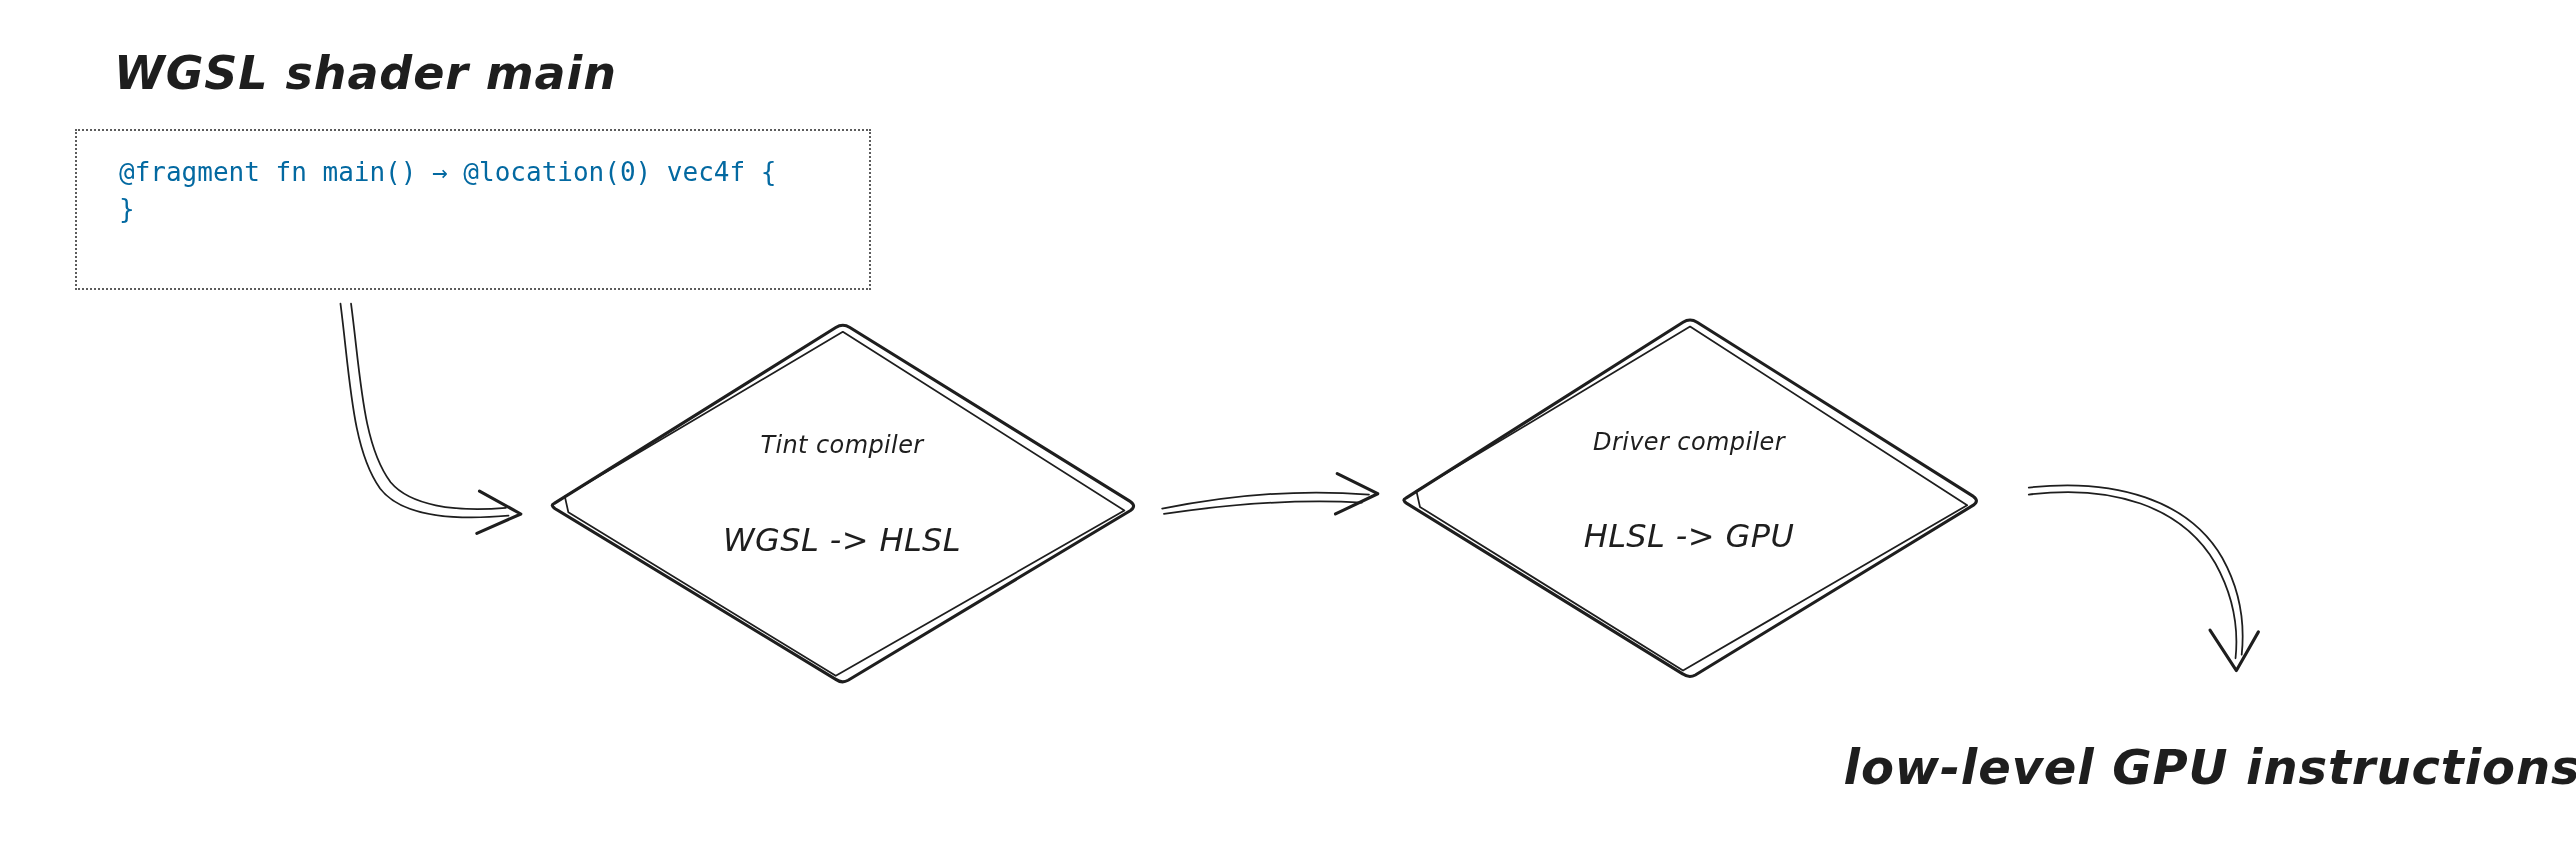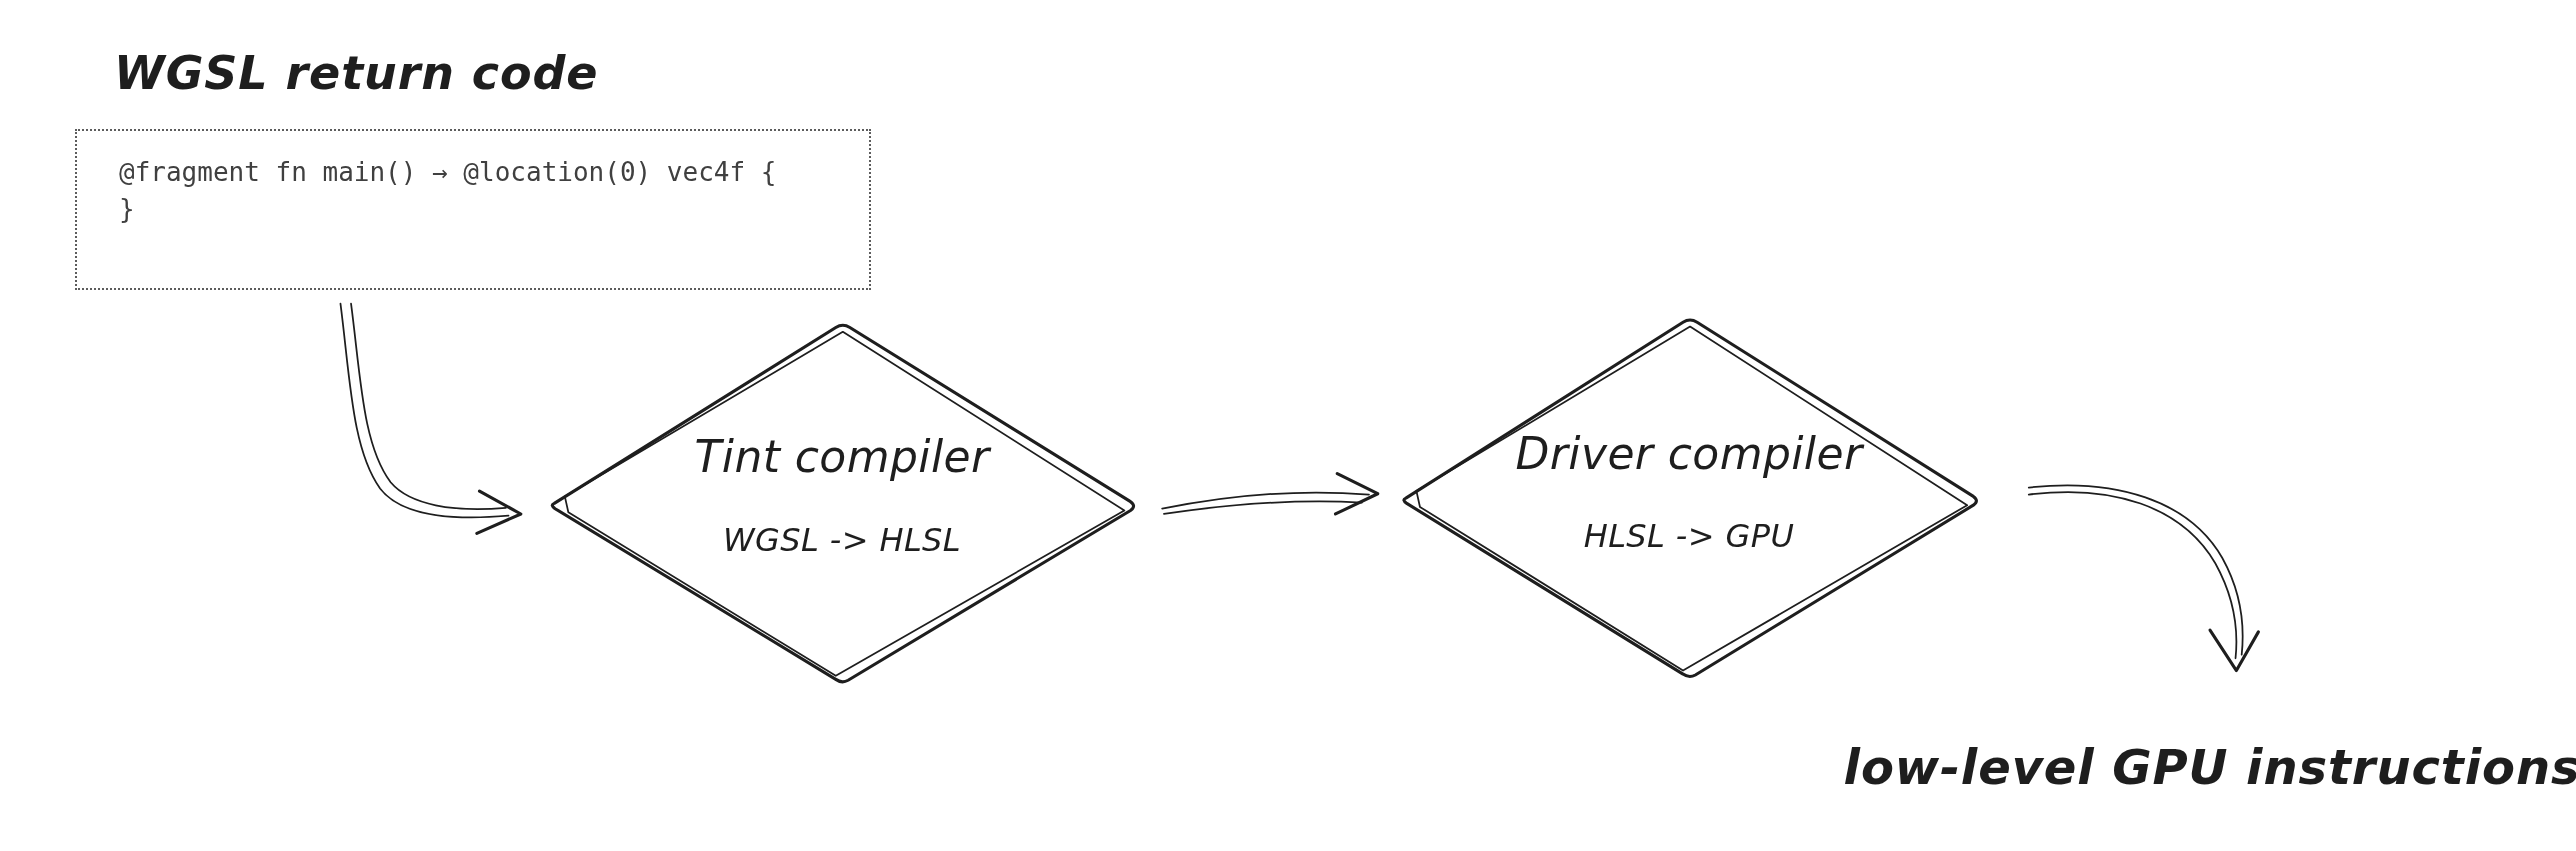--- a/index.html
+++ b/index.html
@@ -36,39 +36,39 @@
     border: 2.6px dotted #5c5c5c;
     box-sizing: border-box;
     background: #ffffff;
     padding: 23px 0 0 42px;
   }
   .code-line {
     font-family: "DejaVu Sans Mono", monospace;
     font-size: 26px;
     line-height: 37px;
     white-space: pre;
-    color: #404040;
+    color: #0369a1;
   }
 
   svg.shapes {
     position: absolute;
     left: 0;
     top: 0;
   }
   svg.shapes path {
     fill: none;
     stroke: #1e1e1e;
     stroke-linecap: round;
     stroke-linejoin: round;
   }
   .stroke-main { stroke-width: 3.5px; }
   .stroke-sketch { stroke-width: 2px; }
 
   .node-label {
-    font-size: 44px;
+    font-size: 24px;
     font-style: italic;
     font-weight: 500;
     white-space: nowrap;
     transform: translateX(-50%);
     letter-spacing: 0.4px;
   }
   .node-sublabel {
     font-size: 32px;
     font-style: italic;
     font-weight: 500;
@@ -117,21 +117,21 @@
       <path class="stroke-sketch" d="M 1610 558 L 1921 371 L 2236 574 L 1913 762 L 1614 576 Z"></path>
     </g>
 
     <g>
       <path class="stroke-sketch" d="M 2306 562 C 2400 550, 2480 575, 2518 640 C 2538 676, 2545 710, 2541 748"></path>
       <path class="stroke-sketch" d="M 2306 554 C 2404 543, 2488 568, 2526 634 C 2546 670, 2552 706, 2548 744"></path>
       <path class="stroke-main" d="M 2512 716 L 2542 762 L 2567 718"></path>
     </g>
   </svg>
 
-  <div class="abs diagram-title">WGSL return code</div>
+  <div class="abs diagram-title">WGSL shader main</div>
 
   <div class="abs code-box">
     <div class="code-line">@fragment fn main() → @location(0) vec4f {</div>
     <div class="code-line">}</div>
   </div>
 
   <div class="abs node-label" style="left:842px; top:431px;">Tint compiler</div>
   <div class="abs node-label" style="left:1689px; top:428px;">Driver compiler</div>
 
   <div class="abs node-sublabel" style="left:842px; top:521px;">WGSL -&gt; HLSL</div>

